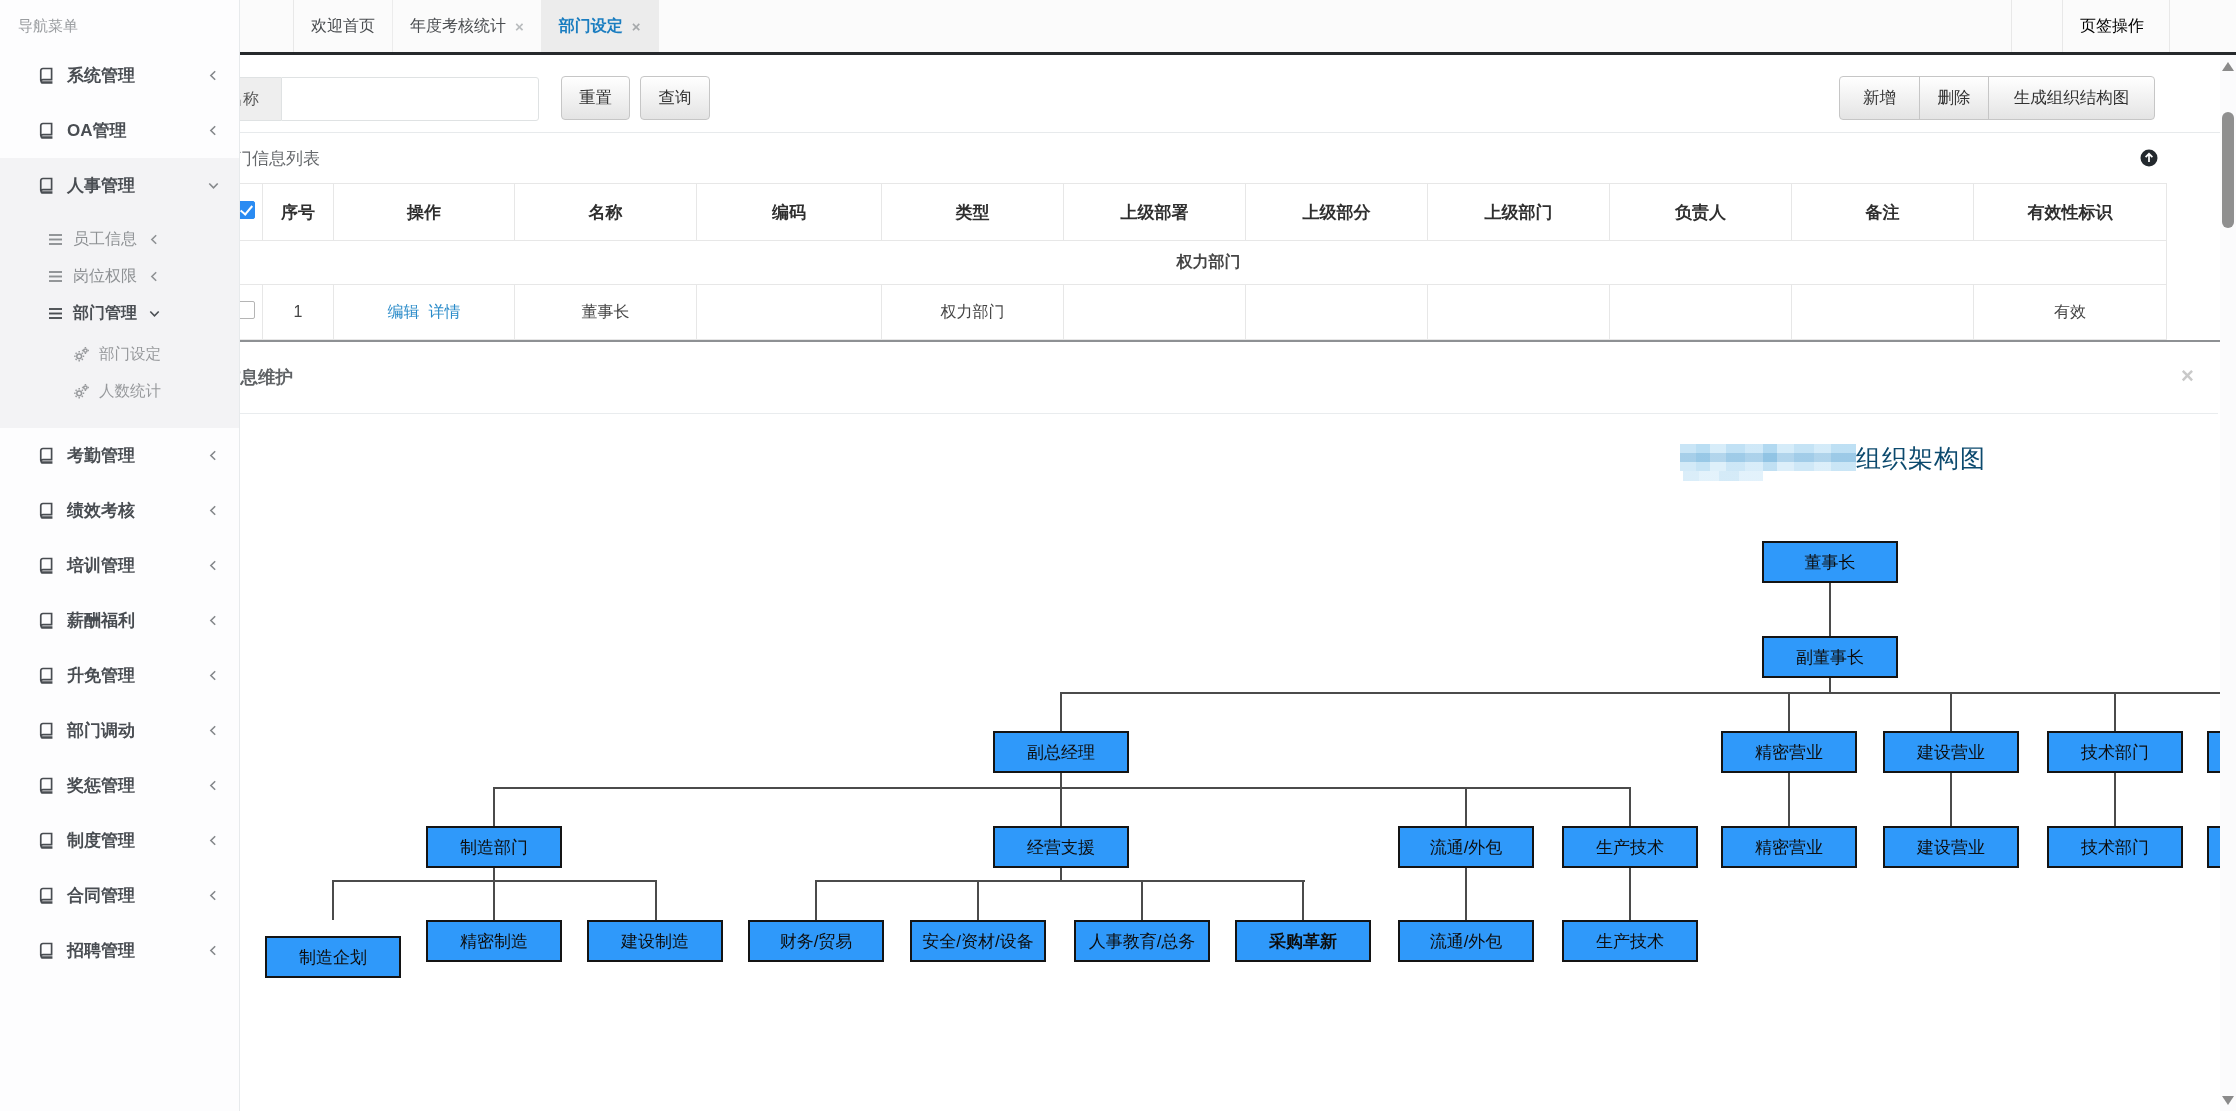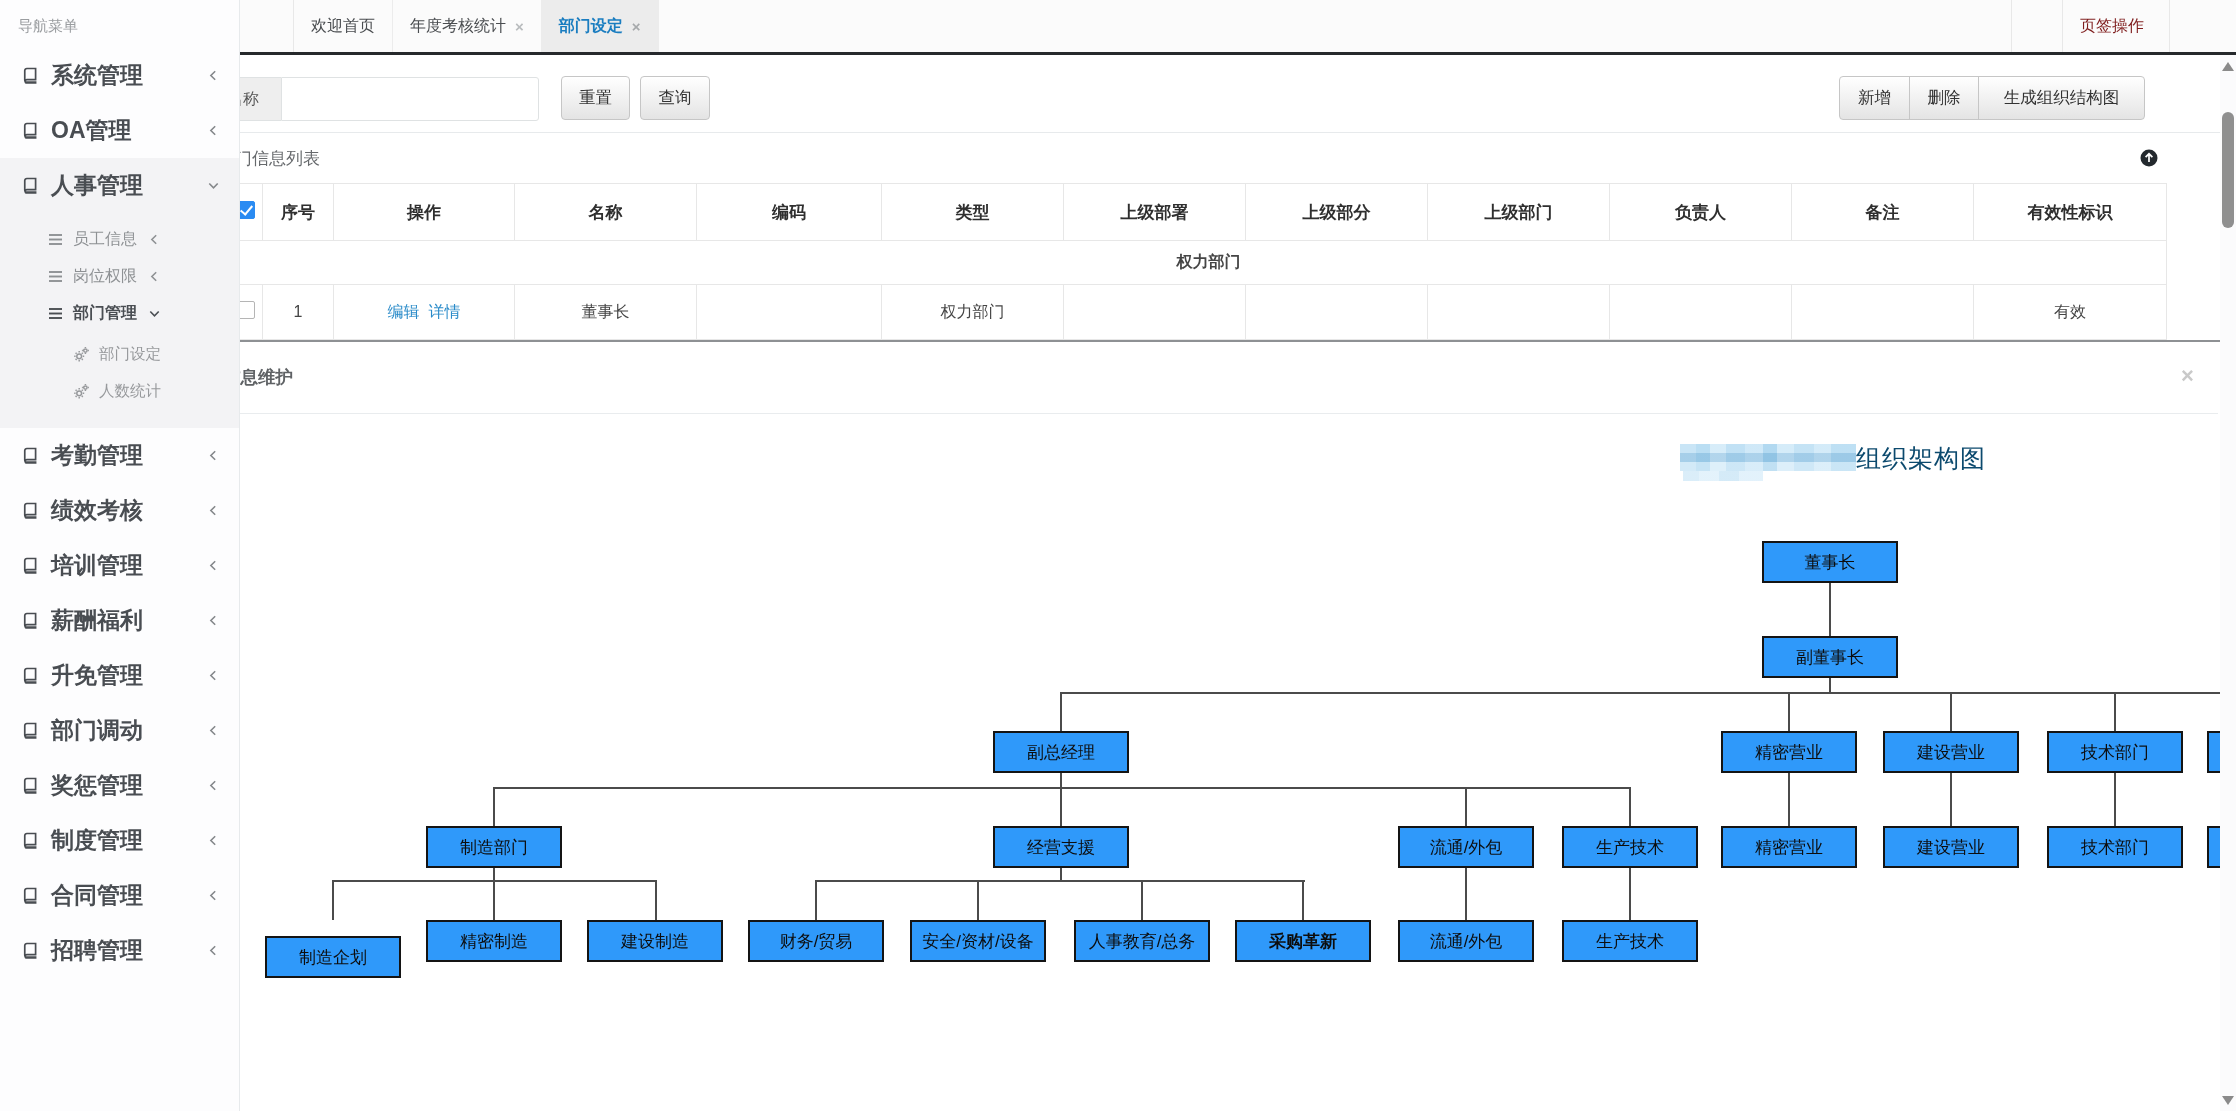--- a/index.html
+++ b/index.html
@@ -4,22 +4,22 @@
 <style>
   * { margin:0; padding:0; box-sizing:border-box; }
   html,body { background:#888; }
   body { font-family:"Liberation Sans","DejaVu Sans",sans-serif; }
   #root { position:relative; width:2236px; height:1111px; background:#fff; overflow:hidden; margin:0 auto; }
 
   
   #sidebar { position:absolute; left:0; top:0; width:240px; height:1111px; background:#fdfdfe;
              border-right:1px solid #e7eaec; z-index:30; }
   .sb-title { padding:17px 0 12px 18px; color:#9a9da0; font-size:15px; }
-  .sb-item { height:55px; display:flex; align-items:center; padding:0 18px 0 22px; gap:12px;
-             font-size:23px; font-weight:600; color:#494d52; cursor:pointer; }
+  .sb-item { height:55px; display:flex; align-items:center; padding:0 18px 0 38px; gap:12px;
+             font-size:17px; font-weight:600; color:#494d52; cursor:pointer; }
   .sb-item .chev { margin-left:auto; color:#85888b; display:flex; }
   .sb-group.open { background:#f3f3f5; }
   .sb-sub { padding:8px 0 2px; }
   .sb-subitem { height:37px; display:flex; align-items:center; padding-left:48px; gap:10px;
                 font-size:16px; color:#8e9194; cursor:pointer; }
   .sb-subitem.open-sub { color:#4a4e53; font-weight:600; }
   .sb-subsub { padding:4px 0 16px; }
   .sb-subsubitem { height:37px; display:flex; align-items:center; padding-left:73px; gap:9px;
                    font-size:15.5px; color:#97999c; cursor:pointer; }
   .icn { display:inline-flex; align-items:center; justify-content:center; }
@@ -30,40 +30,40 @@
   .tab-scroller { width:54px; display:flex; align-items:center; justify-content:center;
                   color:#8d9093; border-right:1px solid #e8e8e8; cursor:pointer; }
   .tab { display:flex; align-items:center; padding:0 17px; border-right:1px solid #ececec;
          font-size:16px; color:#4a4d50; cursor:pointer; gap:9px; }
   .tab.active { background:#ececec; color:#1a7dc0; font-weight:700; }
   .tab .x { color:#b9bcbe; font-weight:700; font-size:15px; }
   .tab.active .x { color:#a6a9ab; }
   .tab-right { margin-left:auto; display:flex; align-items:stretch; margin-right:18px; }
   .vsep { width:1px; background:#e8e8e8; }
   .tab-rbtn { display:flex; align-items:center; justify-content:center; cursor:pointer; color:#8d9093; }
-  #tab-menu-btn { padding:0 17px; font-size:16px; color:#7f1d1d; gap:8px; }
+  #tab-menu-btn { padding:0 17px; font-size:16px; color:#000000; gap:8px; }
   #expand-btn { width:48px; color:#85898c; }
 
   
   #search-row { position:absolute; left:240px; top:55px; width:1996px; height:77px; background:#fff; z-index:1; }
   .addon { position:absolute; left:-36px; top:22px; width:77px; height:44px; background:#eeeeee;
            border:1px solid #dfe2e3; border-right:none; display:flex; align-items:center; justify-content:center;
            font-size:16px; color:#555; }
   #name-input { position:absolute; left:41px; top:22px; width:258px; height:44px; border:1px solid #dfe2e3;
                 border-radius:0 3px 3px 0; font-size:16px; padding:0 10px; outline:none; }
   .btn { height:44px; border:1px solid #c6c6c6; border-radius:4px; font-size:16.5px; color:#333;
          background:linear-gradient(#ffffff,#e4e4e4); cursor:pointer;
          box-shadow:inset 0 1px 0 #fff; font-family:inherit; }
   #btn-reset { position:absolute; left:321px; top:21px; width:69px; }
   #btn-query { position:absolute; left:400px; top:21px; width:70px; }
   #btn-group { position:absolute; left:1599px; top:21px; display:flex; }
   #btn-group .btn { border-radius:0; margin-left:-1px; }
   #btn-group .btn:first-child { border-radius:4px 0 0 4px; margin-left:0; }
   #btn-group .btn:last-child { border-radius:0 4px 4px 0; }
-  #btn-add { width:71px; } #btn-del { width:70px; } #btn-gen { width:167px; }
+  #btn-add { width:81px; } #btn-del { width:70px; } #btn-gen { width:167px; }
 
   
   #list-panel { position:absolute; left:240px; top:132px; width:1996px; border-top:1px solid #e7eaec; z-index:1; }
   #list-title { position:absolute; left:-22px; top:0; height:50px; display:flex; align-items:center;
                 font-size:17px; color:#66696c; font-weight:500; }
   #collapse-btn { position:absolute; left:1900px; top:16px; cursor:pointer; }
   #dept-table { position:absolute; left:-26px; top:50px; width:1952px; border-collapse:collapse;
                 table-layout:fixed; background:#fff; }
   #dept-table th { height:57px; border:1px solid #e7e7e7; font-size:17px; font-weight:700; color:#2f2f2f;
                    text-align:center; background:#fff; }

